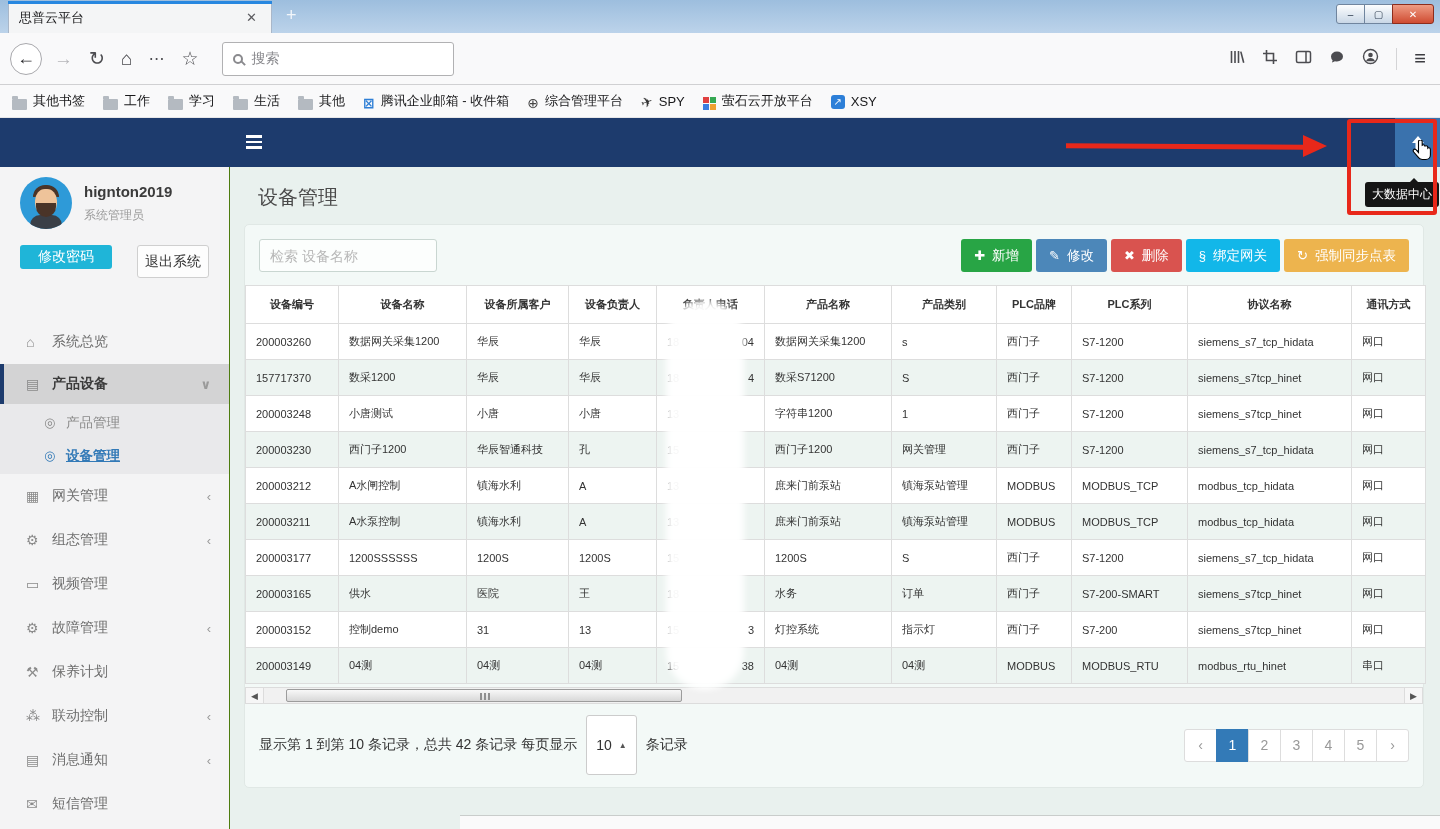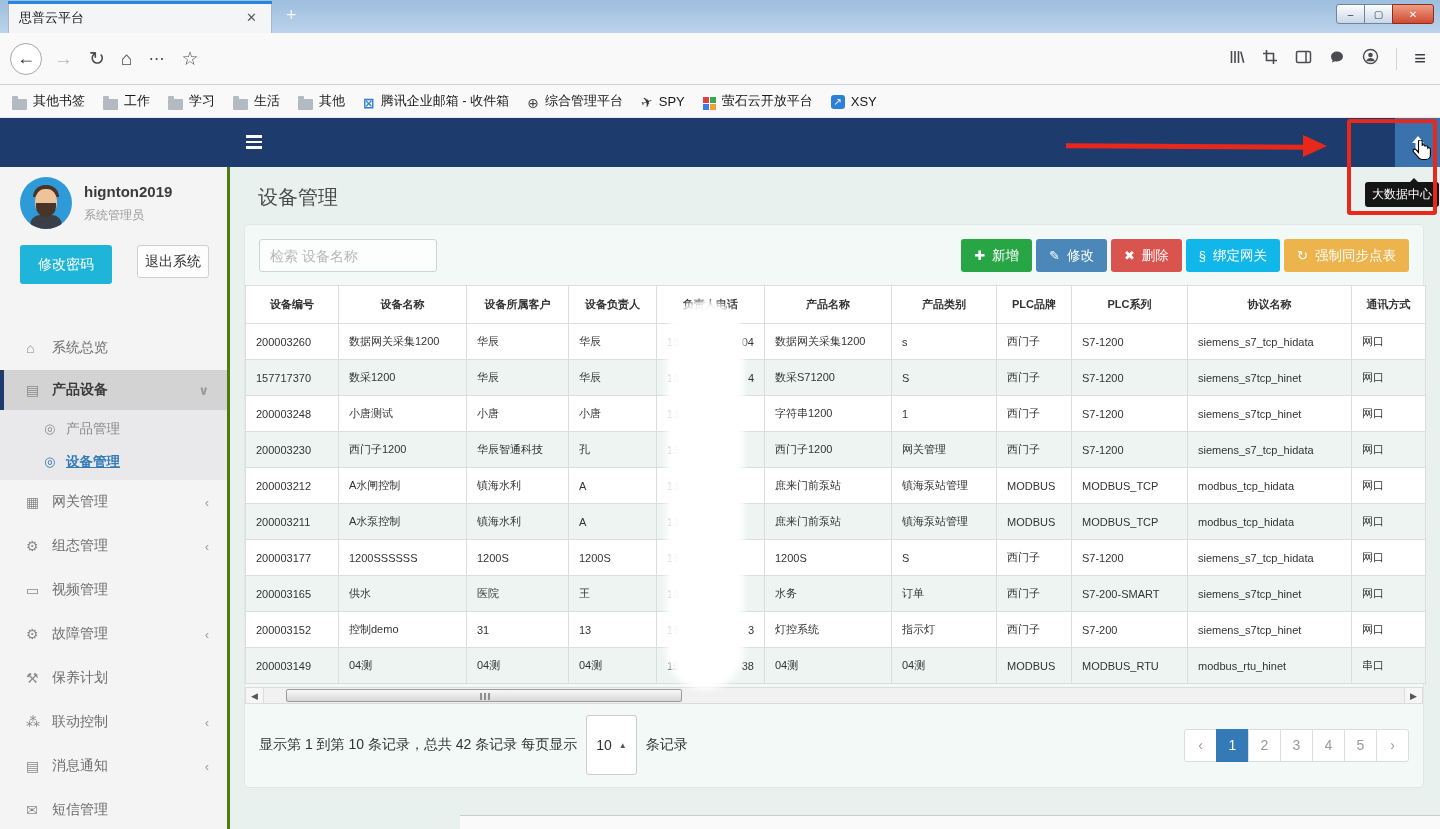--- a/index.html
+++ b/index.html
@@ -50,32 +50,32 @@
   .ez i{width:6px;height:6px;display:block}
   .xsy{width:14px;height:14px;background:#2d7fd8;border-radius:3px;color:#fff;font-size:10px;display:flex;align-items:center;justify-content:center}
 
   
   .app-header{position:relative;height:49px;background:#1d3b6d}
   .app-hamb{position:absolute;left:246px;top:17px}
   .app-hamb i{display:block;width:16px;height:2.5px;background:#fff;margin-bottom:3px}
   .bigdata-btn{position:absolute;right:0;top:0;width:45px;height:49px;background:#3a72ad;display:flex;align-items:center;justify-content:center}
 
   .app-body{display:flex;height:662px}
-  .sidebar{width:230px;background:#f4f4f5;border-right:3px solid #4d7c0f;overflow:hidden;flex:none}
+  .sidebar{width:230px;background:#f4f4f5;border-right:1px solid #4d7c0f;overflow:hidden;flex:none}
   .user-panel{padding:10px 0 0 20px}
   .user-row{display:flex;align-items:center;gap:12px}
   .avatar{width:52px;height:52px;border-radius:50%;background:#2e9ad8;position:relative;overflow:hidden;flex:none}
   .av-skin{position:absolute;left:15px;top:12px;width:22px;height:26px;background:#eec39a;border-radius:45%}
   .av-hair{position:absolute;left:13px;top:8px;width:26px;height:12px;background:#4a3428;border-radius:12px 12px 0 0}
   .av-beard{position:absolute;left:16px;top:26px;width:20px;height:14px;background:#4a3428;border-radius:0 0 10px 10px}
   .av-body{position:absolute;left:10px;top:38px;width:32px;height:16px;background:#3a3f47;border-radius:10px 10px 0 0}
   .user-name{font-size:15px;font-weight:bold;color:#3b3b3b}
   .user-role{font-size:12px;color:#9b9b9b;margin-top:7px}
   .user-btns{display:flex;gap:25px;margin:16px 0 0 0}
-  .btn-pwd{width:92px;height:39px;background:#1fb5d8;color:#fff;border:none;border-radius:3px;font-size:14px;font-family:inherit}
+  .btn-pwd{width:92px;height:24px;background:#1fb5d8;color:#fff;border:none;border-radius:3px;font-size:14px;font-family:inherit}
   .btn-logout{width:72px;height:33px;background:#fdfdfd;color:#333;border:1px solid #cfcfcf;border-radius:3px;font-size:14px;font-family:inherit}
 
   .side-menu{margin-top:42px}
   .mi{height:44px;display:flex;align-items:center;padding:0 18px 0 26px;color:#6e6e6e;font-size:14px}
   .mi .ic{width:26px;color:#8a8a8a;font-size:14px;flex:none}
   .mi .chev{margin-left:auto;color:#9a9a9a;font-size:13px}
   .mi.active{height:40px;background:#d3d3d4;border-left:4px solid #1d3b6d;padding-left:22px;color:#3c3c3c;font-weight:bold}
   .sub{background:#e9e9eb;padding:2px 0}
   .smi{height:33px;display:flex;align-items:center;padding-left:44px;font-size:13.5px;color:#8a8a8a}
   .smi .ic{width:22px;font-size:13px;flex:none}
@@ -144,20 +144,24 @@
     </div>
   </div>
 
   <div class="navbar">
     <span class="backbtn">←</span>
     <span class="navico fwd">→</span>
     <span class="navico">↻</span>
     <span class="navico">⌂</span>
     <span class="navico" style="font-size:16px;letter-spacing:1px">⋯</span>
     <span class="navico">☆</span>
+    <div class="searchbox">
+      <span class="mag"></span>
+      <span class="search-ph">搜索</span>
+    </div>
     <div class="nav-right">
       <span><svg width="16" height="16">
             <path d="M2.5 2v12M6 2v12M9.5 2v12" stroke="#4c4c50" stroke-width="1.6"></path>
             <path d="M11.8 2.6l2.9 11.2" stroke="#4c4c50" stroke-width="1.6"></path>
           </svg></span>
       <span><svg width="16" height="16">
             <path d="M4.5 1v10.5H15M1 4.5h10.5V15" stroke="#4c4c50" stroke-width="1.6" fill="none"></path>
           </svg></span>
       <span><svg width="17" height="16">
             <rect x="1.5" y="2.5" width="14" height="11" rx="1.5" fill="none" stroke="#4c4c50" stroke-width="1.5"></rect>

